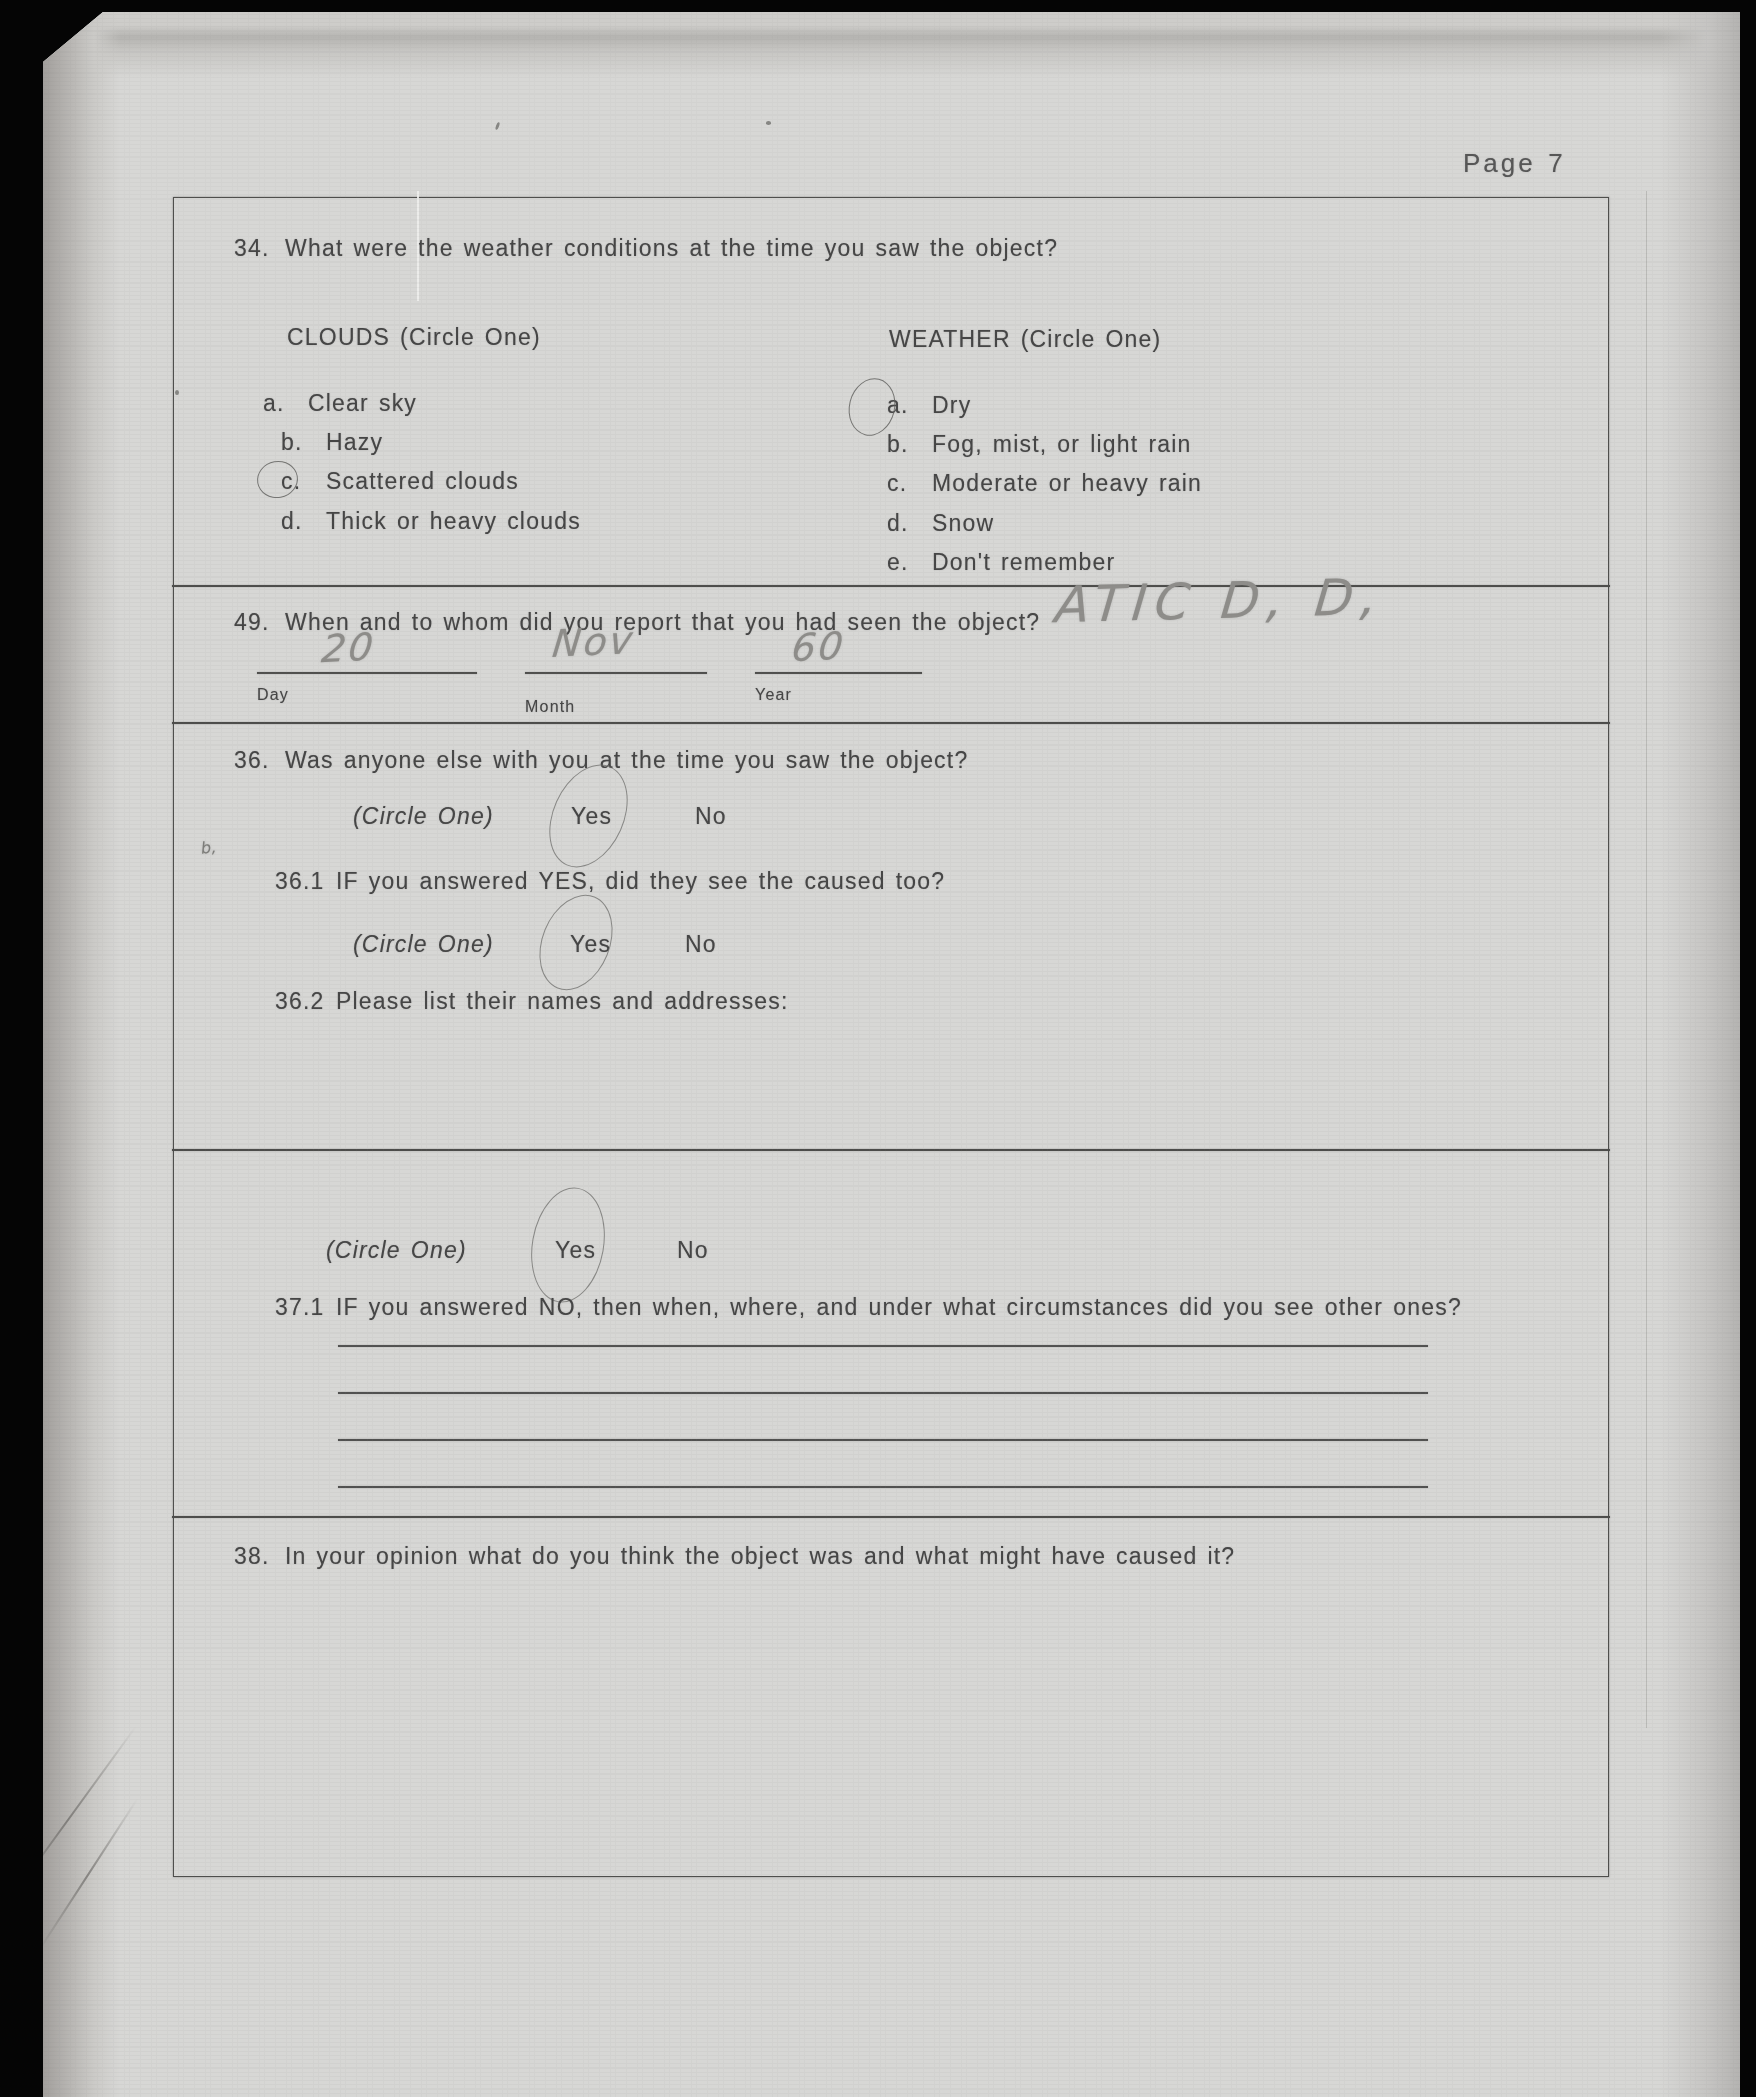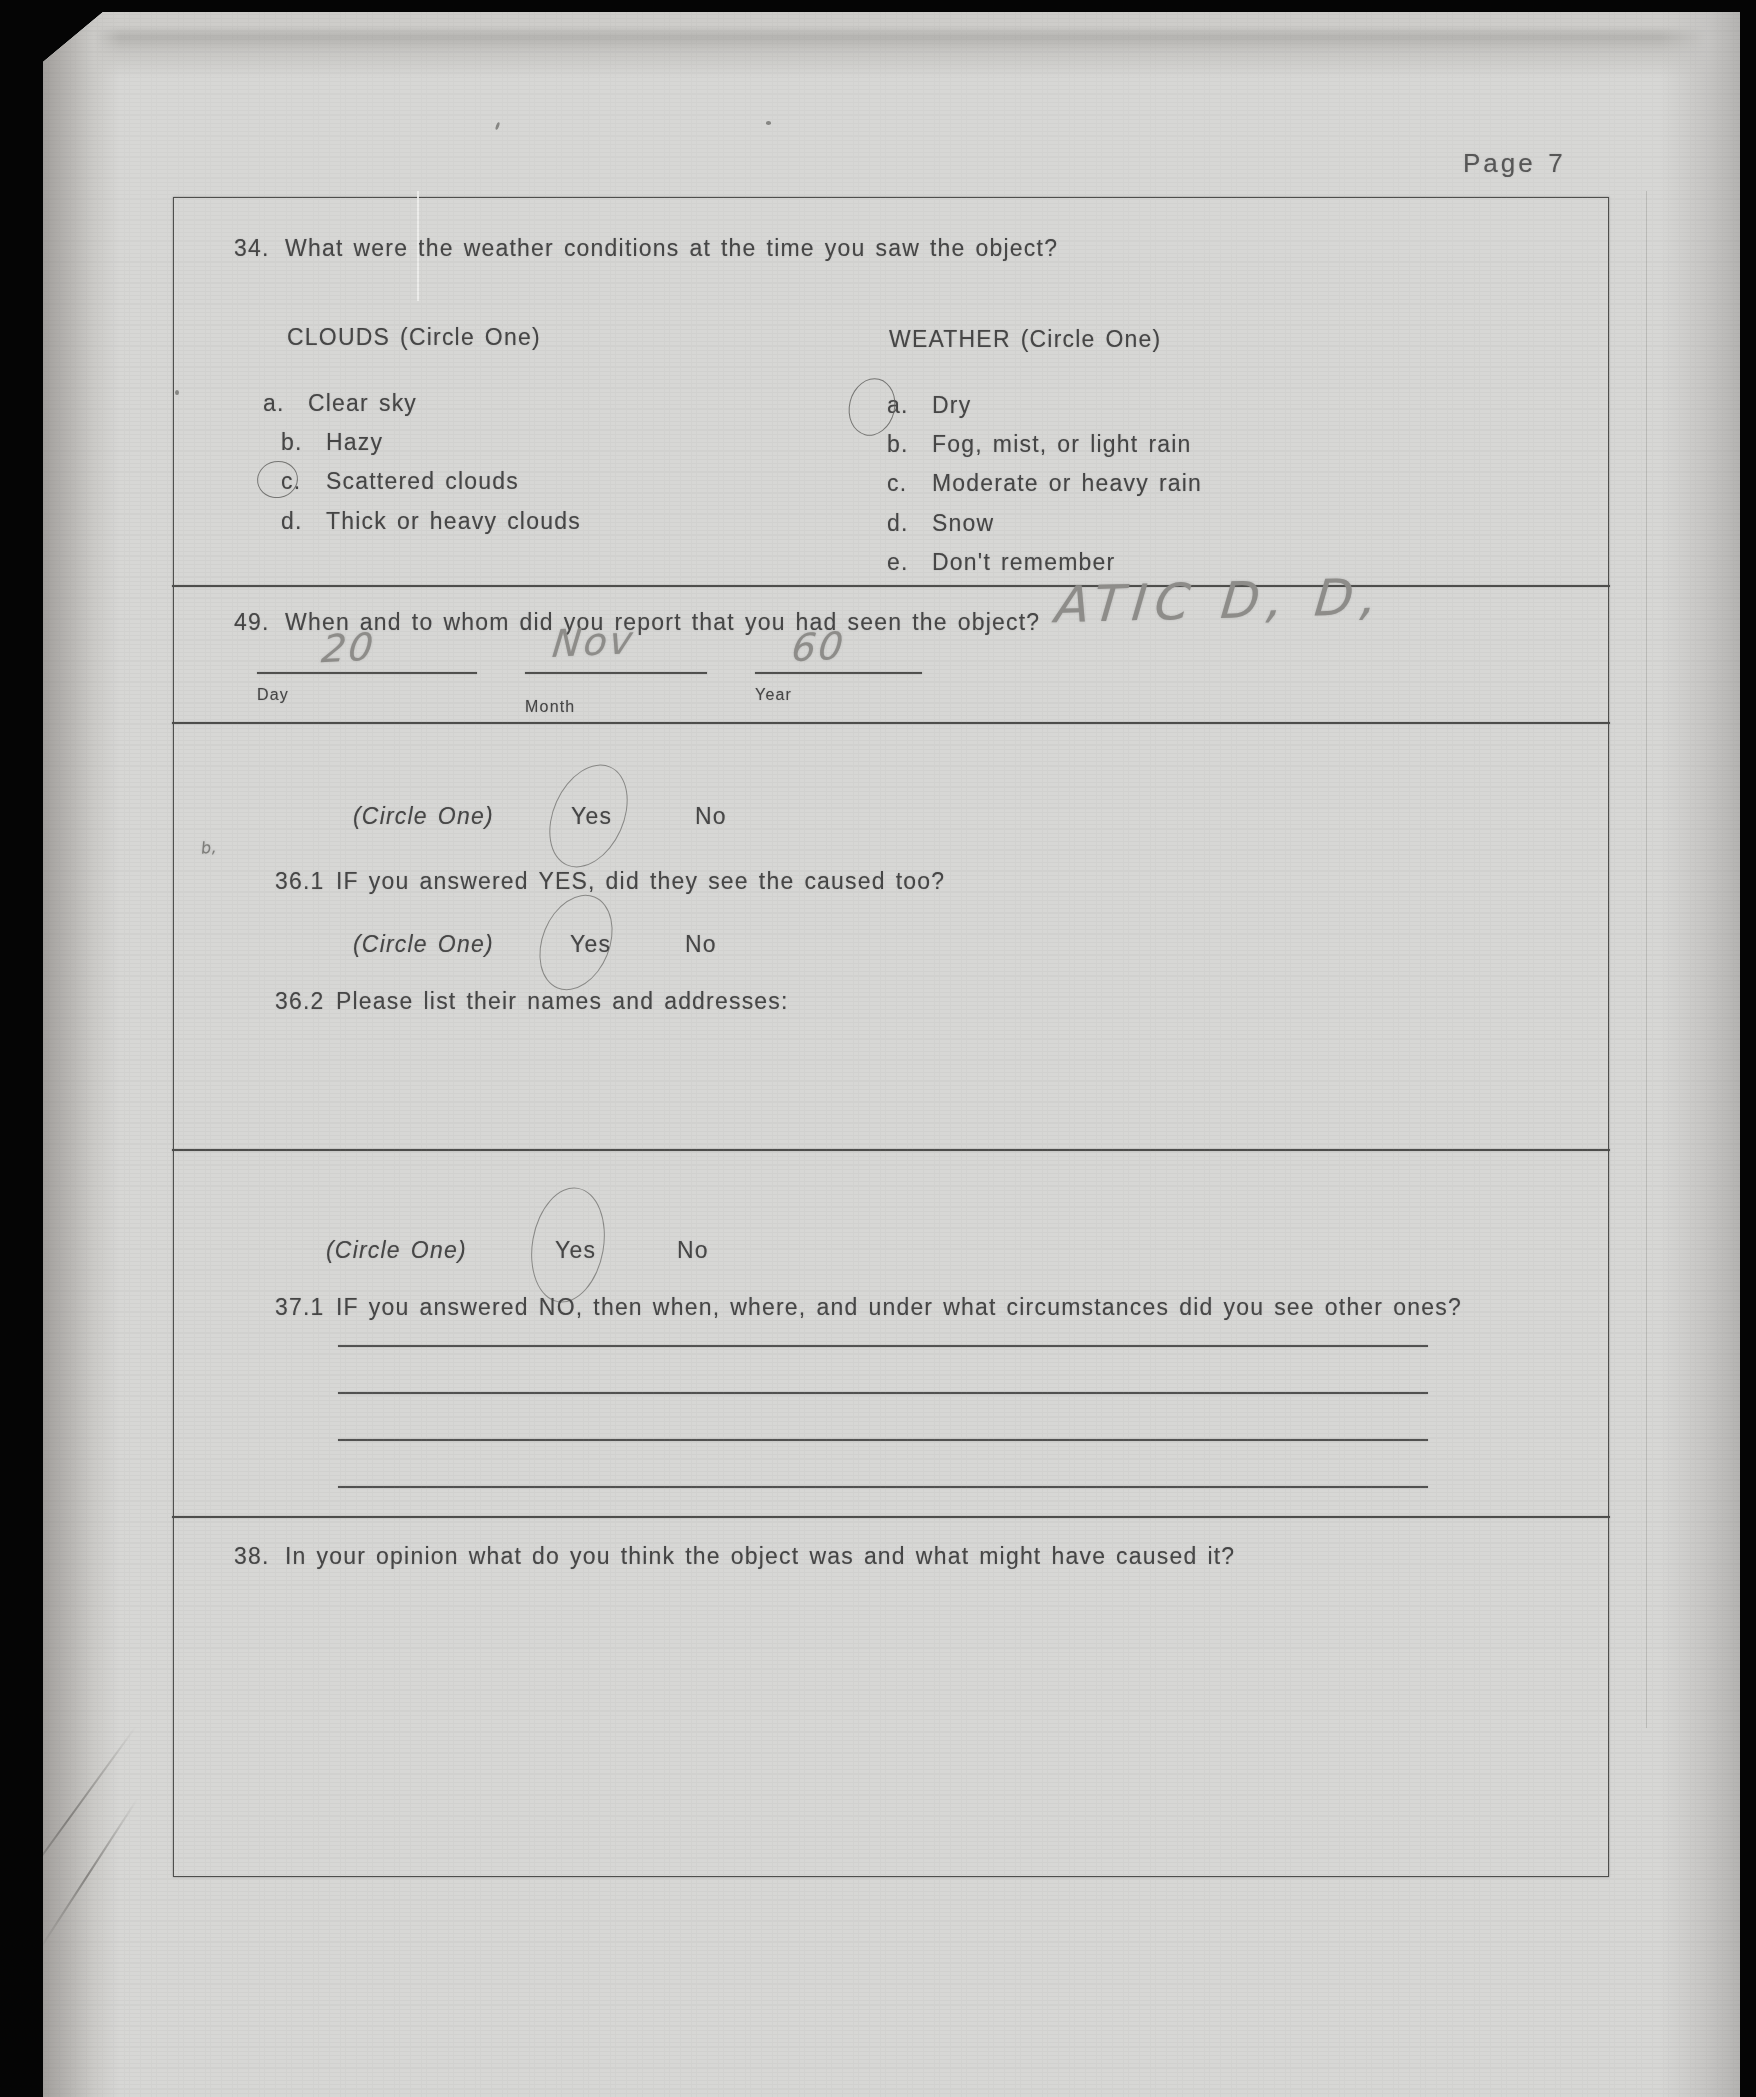--- a/index.html
+++ b/index.html
@@ -109,20 +109,23 @@
       <div class="uline" style="left:83px;top:474px;width:220px"></div>
       <div class="uline" style="left:351px;top:474px;width:182px"></div>
       <div class="uline" style="left:581px;top:474px;width:167px"></div>
 
       <div class="t flabel" style="left:83px;top:488px;width:220px">Day</div>
       <div class="t flabel" style="left:351px;top:500px;width:182px">Month</div>
       <div class="t flabel" style="left:581px;top:488px;width:167px">Year</div>
 
       <div class="hline" style="top:524px"></div>
 
+      <div class="t" style="left:60px;top:549px">
+        <span class="qnum">36.</span><span>Was anyone else with you at the time you saw the object?</span>
+      </div>
       <div class="t italic" style="left:179px;top:605px">(Circle One)</div>
       <div class="t" style="left:397px;top:605px">Yes</div>
       <div class="t" style="left:521px;top:605px">No</div>
       <div class="pencil-ellipse" style="left:379px;top:564px;width:69px;height:106px;transform:rotate(24deg)"></div>
 
       <div class="hw hw-tiny" style="left:27px;top:640px;transform:rotate(-6deg)">b,</div>
 
       <div class="t" style="left:101px;top:670px">
         <span class="qnum-w">36.1</span><span>IF you answered YES, did they see the caused too?</span>
       </div>

